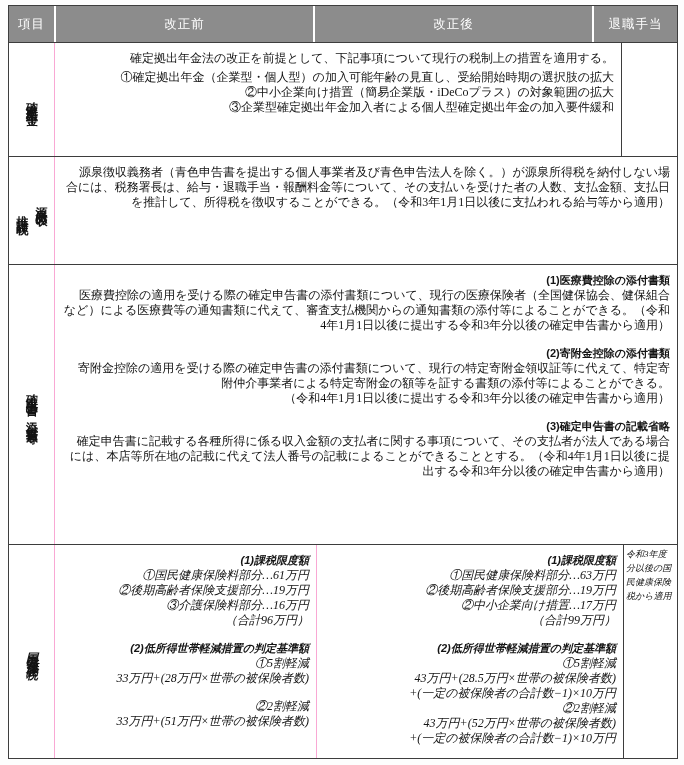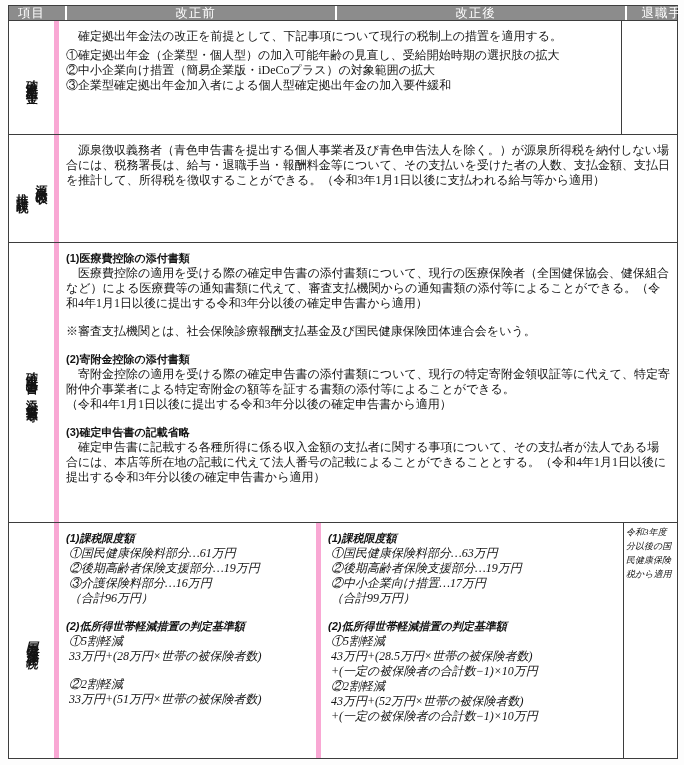--- a/index.html
+++ b/index.html
@@ -11,21 +11,21 @@
   }
   .page { position:relative; width:684px; height:765px; background:#fdfdfd; }
 
   .tbl {
     position:absolute; left:8px; top:5px; width:670px; height:754px;
     border:1px solid #3d3d3d; background:#ffffff;
     display:flex; flex-direction:column;
   }
 
   
-  .thead { display:flex; height:14px; flex:none; background:#8c8c8c;gap:11px; }
+  .thead { display:flex; height:36px; flex:none; background:#8c8c8c; }
   .hc {
     color:#ffffff;
     font-family:"Liberation Sans","DejaVu Sans",sans-serif;
     font-size:12.5px; letter-spacing:1px;
     display:flex; align-items:center; justify-content:center;
     flex:none;
   }
   .hc + .hc { border-left:2px solid #ffffff; }
 
   
@@ -38,24 +38,24 @@
     overflow:hidden;
   }
   .vtext {
     writing-mode:vertical-rl; text-orientation:upright;
     white-space:pre-line; text-align:center;
     font-size:12px; letter-spacing:2.5px; line-height:19px;
     font-weight:600;
   }
 
   .ccell {
-    border-left:5px solid #f9a8d4;
+    border-left:1px solid #f9a8d4;
     padding:8px 7px 0 7px;
     font-size:12px; line-height:15px;
-    flex:none; overflow:hidden;
+    flex:none; overflow:hidden;text-align:right;
   }
   .pcell {
     border-left:1px solid #3d3d3d;
     flex:none; overflow:hidden;
     display:flex; align-items:flex-start;
     padding:2px 2px;
     font-size:9px; line-height:14px;
   }
   .pcell .ptext { word-break:break-all; white-space:pre-line; }
 
@@ -103,21 +103,20 @@
       </div>
     </div>
 
     <div class="trow" style="height:280px">
       <div class="itemcell">
         <div class="vtext">確定申告書の添付書類等</div>
       </div>
       <div class="ccell" style="width:623px">
         <div class="bh">(1)医療費控除の添付書類</div>
         <div class="pre">　医療費控除の適用を受ける際の確定申告書の添付書類について、現行の医療保険者（全国健保協会、健保組合など）による医療費等の通知書類に代えて、審査支払機関からの通知書類の添付等によることができる。（令和4年1月1日以後に提出する令和3年分以後の確定申告書から適用）</div>
-        <div class="pre sp2">※審査支払機関とは、社会保険診療報酬支払基金及び国民健康保険団体連合会をいう。</div>
         <div class="bh sp2">(2)寄附金控除の添付書類</div>
         <div class="pre">　寄附金控除の適用を受ける際の確定申告書の添付書類について、現行の特定寄附金領収証等に代えて、特定寄附仲介事業者による特定寄附金の額等を証する書類の添付等によることができる。
 （令和4年1月1日以後に提出する令和3年分以後の確定申告書から適用）</div>
         <div class="bh sp2">(3)確定申告書の記載省略</div>
         <div class="pre">　確定申告書に記載する各種所得に係る収入金額の支払者に関する事項について、その支払者が法人である場合には、本店等所在地の記載に代えて法人番号の記載によることができることとする。（令和4年1月1日以後に提出する令和3年分以後の確定申告書から適用）</div>
       </div>
     </div>
 
     <div class="trow last">
       <div class="itemcell">

